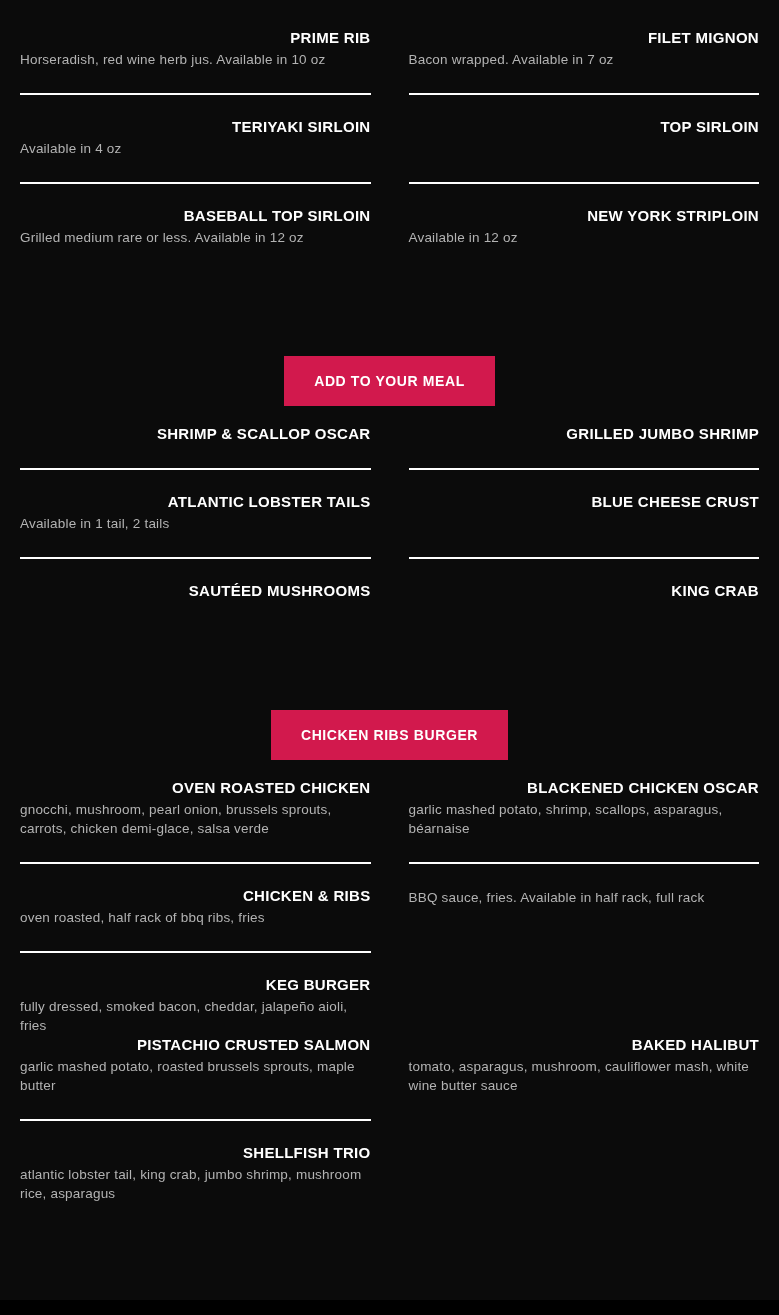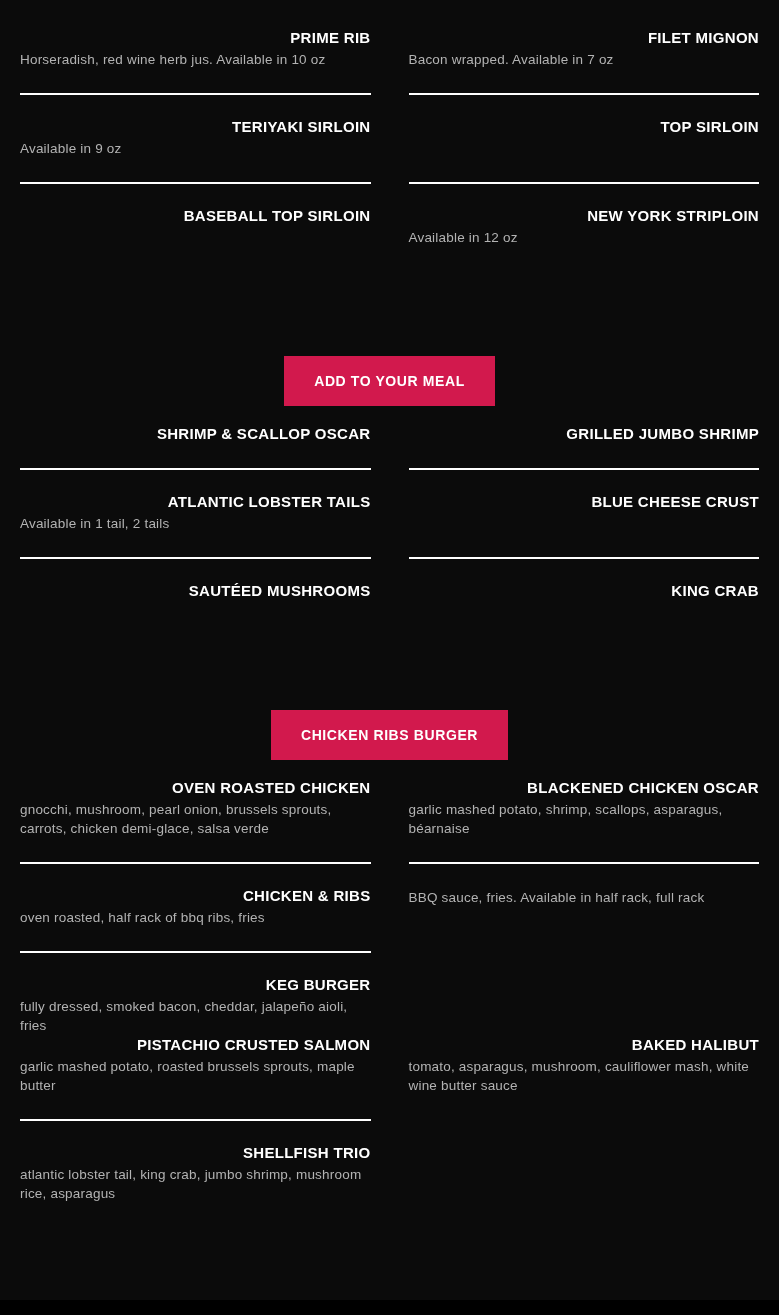--- a/index.html
+++ b/index.html
@@ -89,29 +89,30 @@
     <div class="item-desc">Horseradish, red wine herb jus. Available in 10 oz</div>
   </div>
 
   <div class="menu-item has-divider">
     <div class="item-title">FILET MIGNON</div>
     <div class="item-desc">Bacon wrapped. Available in 7 oz</div>
   </div>
 
   <div class="menu-item has-divider">
     <div class="item-title">TERIYAKI SIRLOIN</div>
-    <div class="item-desc">Available in 9 oz</div>
+    <div class="item-desc">Available in 4 oz</div>
   </div>
 
   <div class="menu-item has-divider">
     <div class="item-title">TOP SIRLOIN</div>
   </div>
 
   <div class="menu-item">
     <div class="item-title">BASEBALL TOP SIRLOIN</div>
+    <div class="item-desc">Grilled medium rare or less. Available in 12 oz</div>
   </div>
 
   <div class="menu-item">
     <div class="item-title">NEW YORK STRIPLOIN</div>
     <div class="item-desc">Available in 12 oz</div>
   </div>
 </div>
   </div>
 
   <div class="section">

